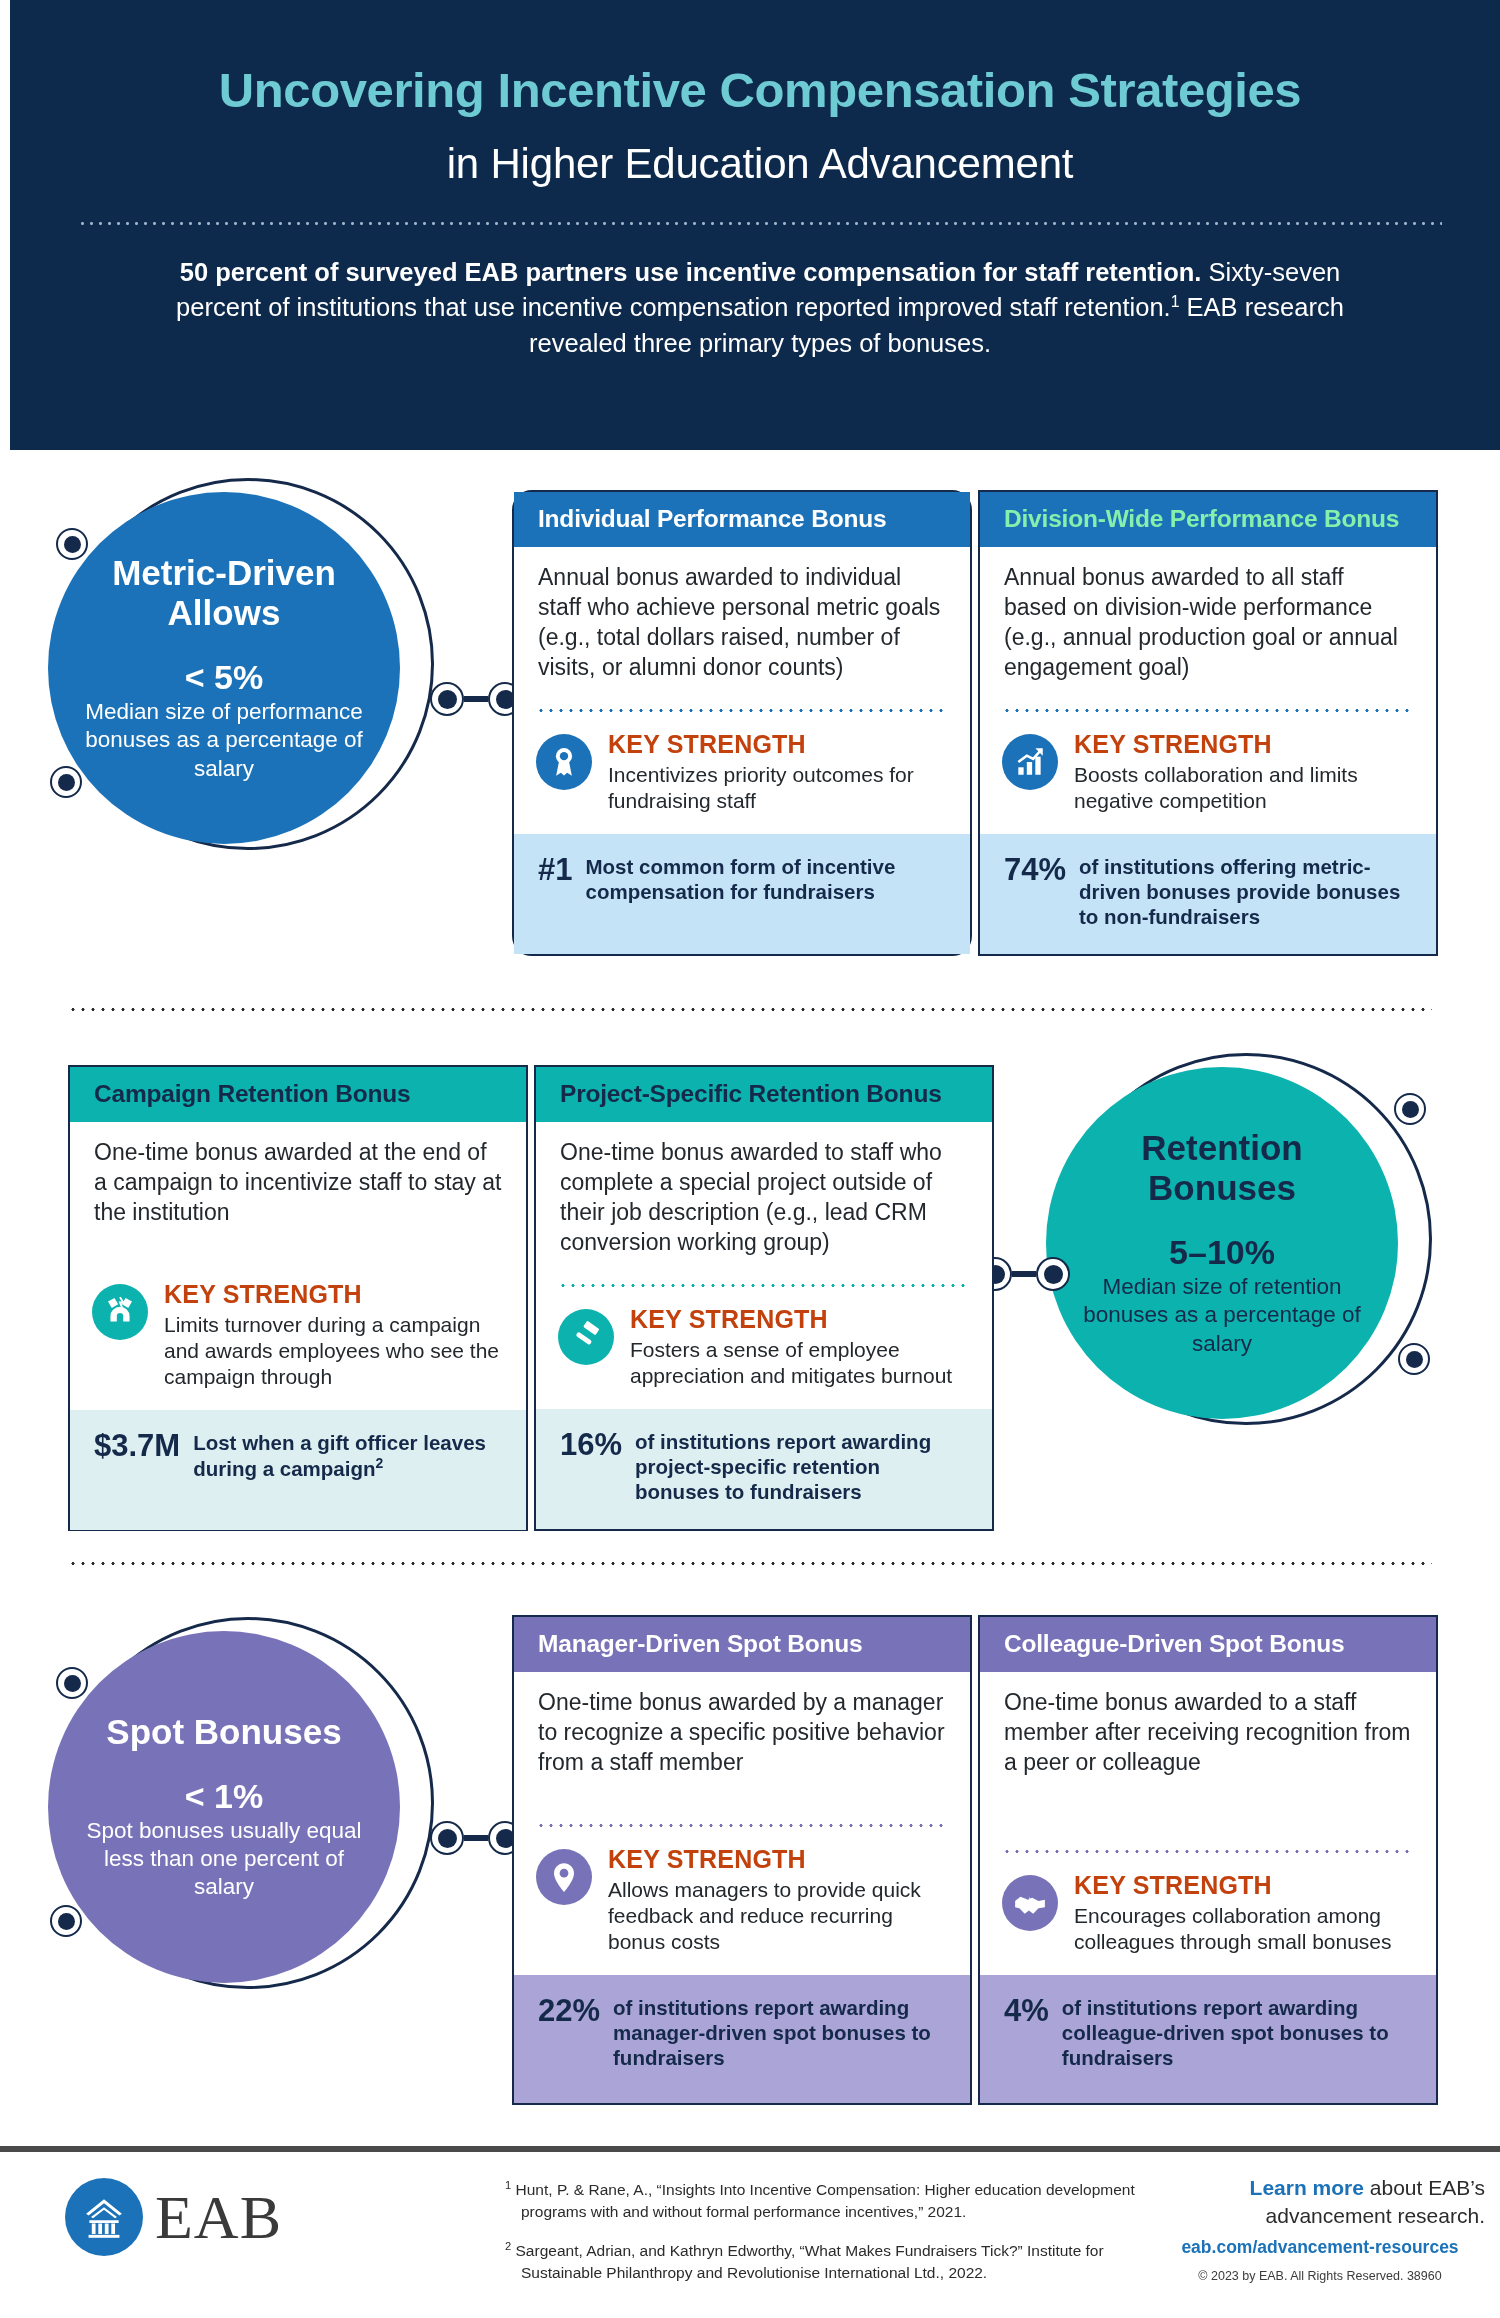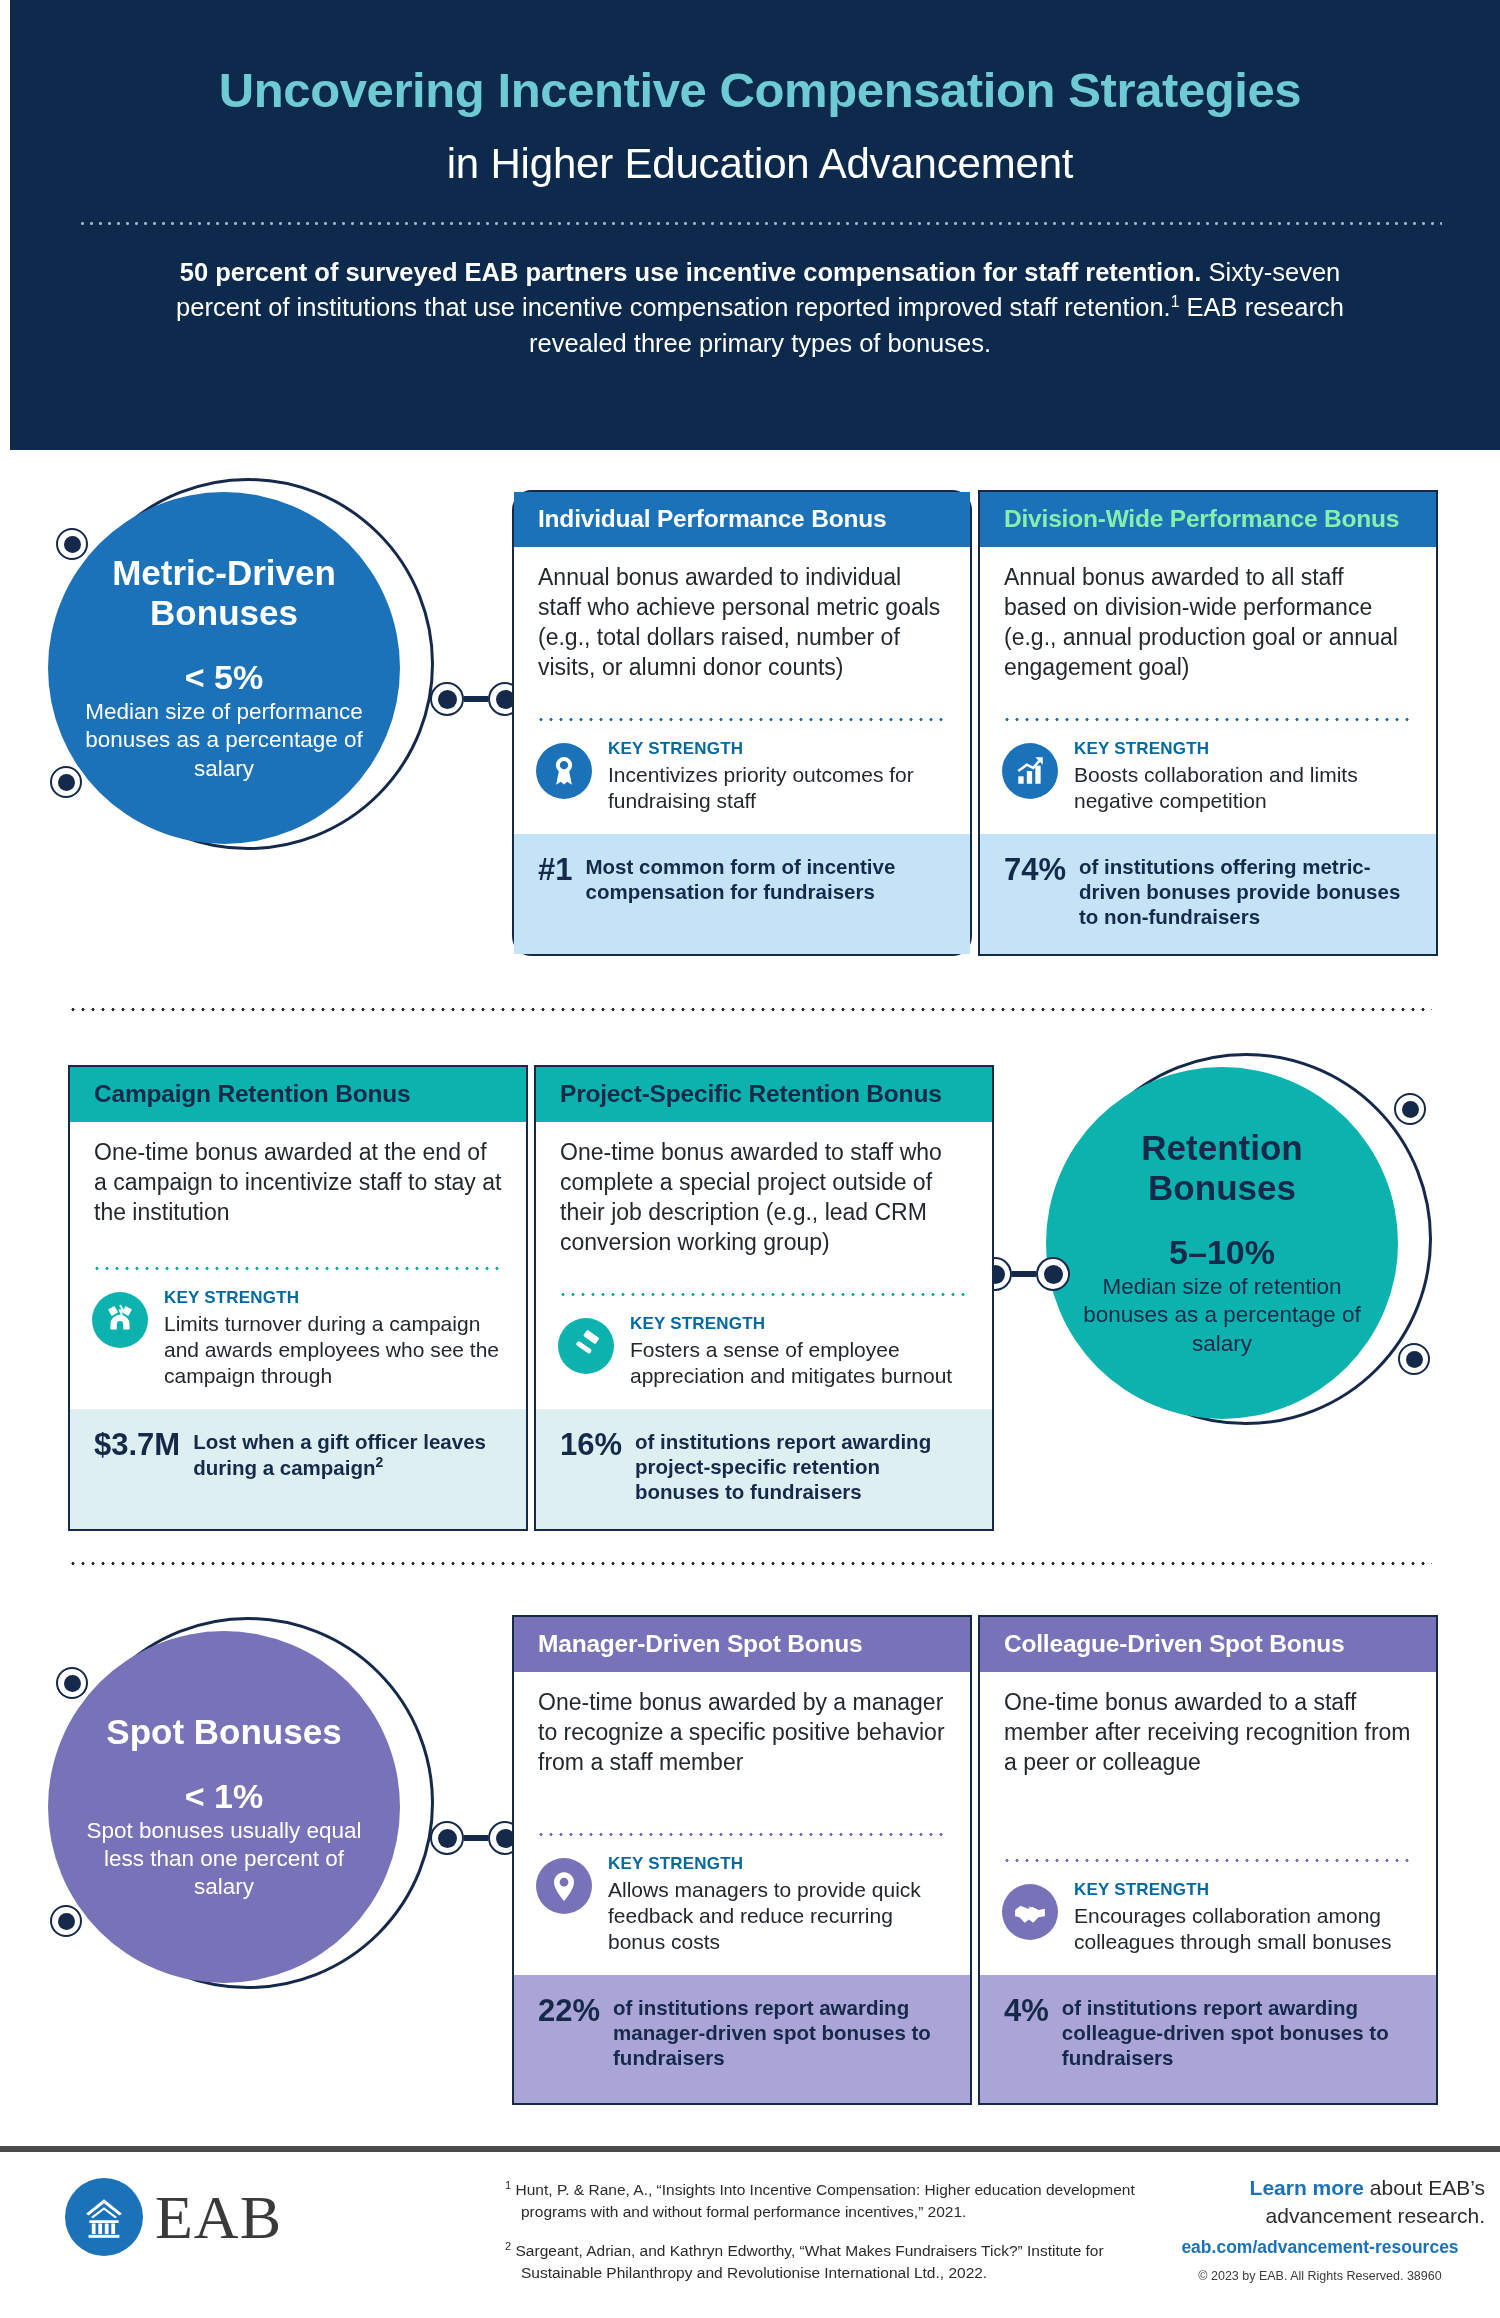--- a/index.html
+++ b/index.html
@@ -110,21 +110,21 @@
     margin: 0 0 0 0; height: 3px;
     background-image: radial-gradient(circle, currentColor 1.4px, transparent 1.7px);
     background-size: 10px 3px; background-repeat: repeat-x;
   }
   .strength-block { display: flex; padding: 18px 24px 20px 22px; gap: 16px; align-items: flex-start; }
   .strength-icon {
     width: 56px; height: 56px; border-radius: 50%; flex: none;
     display: flex; align-items: center; justify-content: center; margin-top: 4px;
   }
   .strength-icon svg { width: 34px; height: 34px; fill: #ffffff; }
-  .strength-label { font-size: 17px; font-weight: bold; color: #0369a1; letter-spacing: 0.2px; }
+  .strength-label { font-size: 25px; font-weight: bold; color: #c2410c; letter-spacing: 0.2px; }
   .strength-text { font-size: 21px; line-height: 1.24; color: #23282d; margin-top: 3px; }
   .stat-strip { display: flex; align-items: flex-start; gap: 13px; padding: 20px 24px 24px 24px; }
   .stat-num { font-size: 31px; font-weight: bold; color: #15294a; line-height: 1.05; flex: none; }
   .stat-txt { font-size: 20.5px; font-weight: bold; line-height: 1.22; color: #15294a; }
   .stat-txt sup { font-size: 0.68em; vertical-align: super; }
 
   
   #footer-rule { position: absolute; left: 0; top: 2146px; width: 1500px; height: 6px; background: #4a4a4a; }
   #footer { position: absolute; left: 0; top: 2152px; width: 1500px; height: 166px; background: #ffffff; }
   #eab-logo { position: absolute; left: 65px; top: 26px; display: flex; align-items: center; gap: 12px; }
@@ -148,21 +148,21 @@
   <div id="header-divider"></div>
   <div id="header-body">
     <b>50 percent of surveyed EAB partners use incentive compensation for staff retention.</b><span> Sixty-seven percent of institutions that use incentive compensation reported improved staff retention.</span><sup>1</sup><span> EAB research revealed three primary types of bonuses.</span>
   </div>
 </div>
 
 <div class="section" id="section-metric">
     <div class="circle-wrap" style="left: 48px; top: 0px;">
       <div class="circle-orbit"></div>
       <div class="circle-main" style="background: rgb(27, 114, 184); color: rgb(255, 255, 255);">
-        <div class="circle-title">Metric-Driven Bonuses</div>
+        <div class="circle-title">Metric-Driven Allows</div>
         <div class="circle-stat">&lt; 5%</div>
         <div class="circle-desc">Median size of performance bonuses as a percentage of salary</div>
       </div>
       <div class="orbit-dot" style="left: 8px; top: 58px;"></div>
       <div class="orbit-dot" style="left: 2px; top: 296px;"></div>
     </div>
     <div class="connector" style="left: 430px; top: 212px;">
       <span class="conn-ring"></span>
       <span class="conn-bar"></span>
       <span class="conn-ring"></span>

